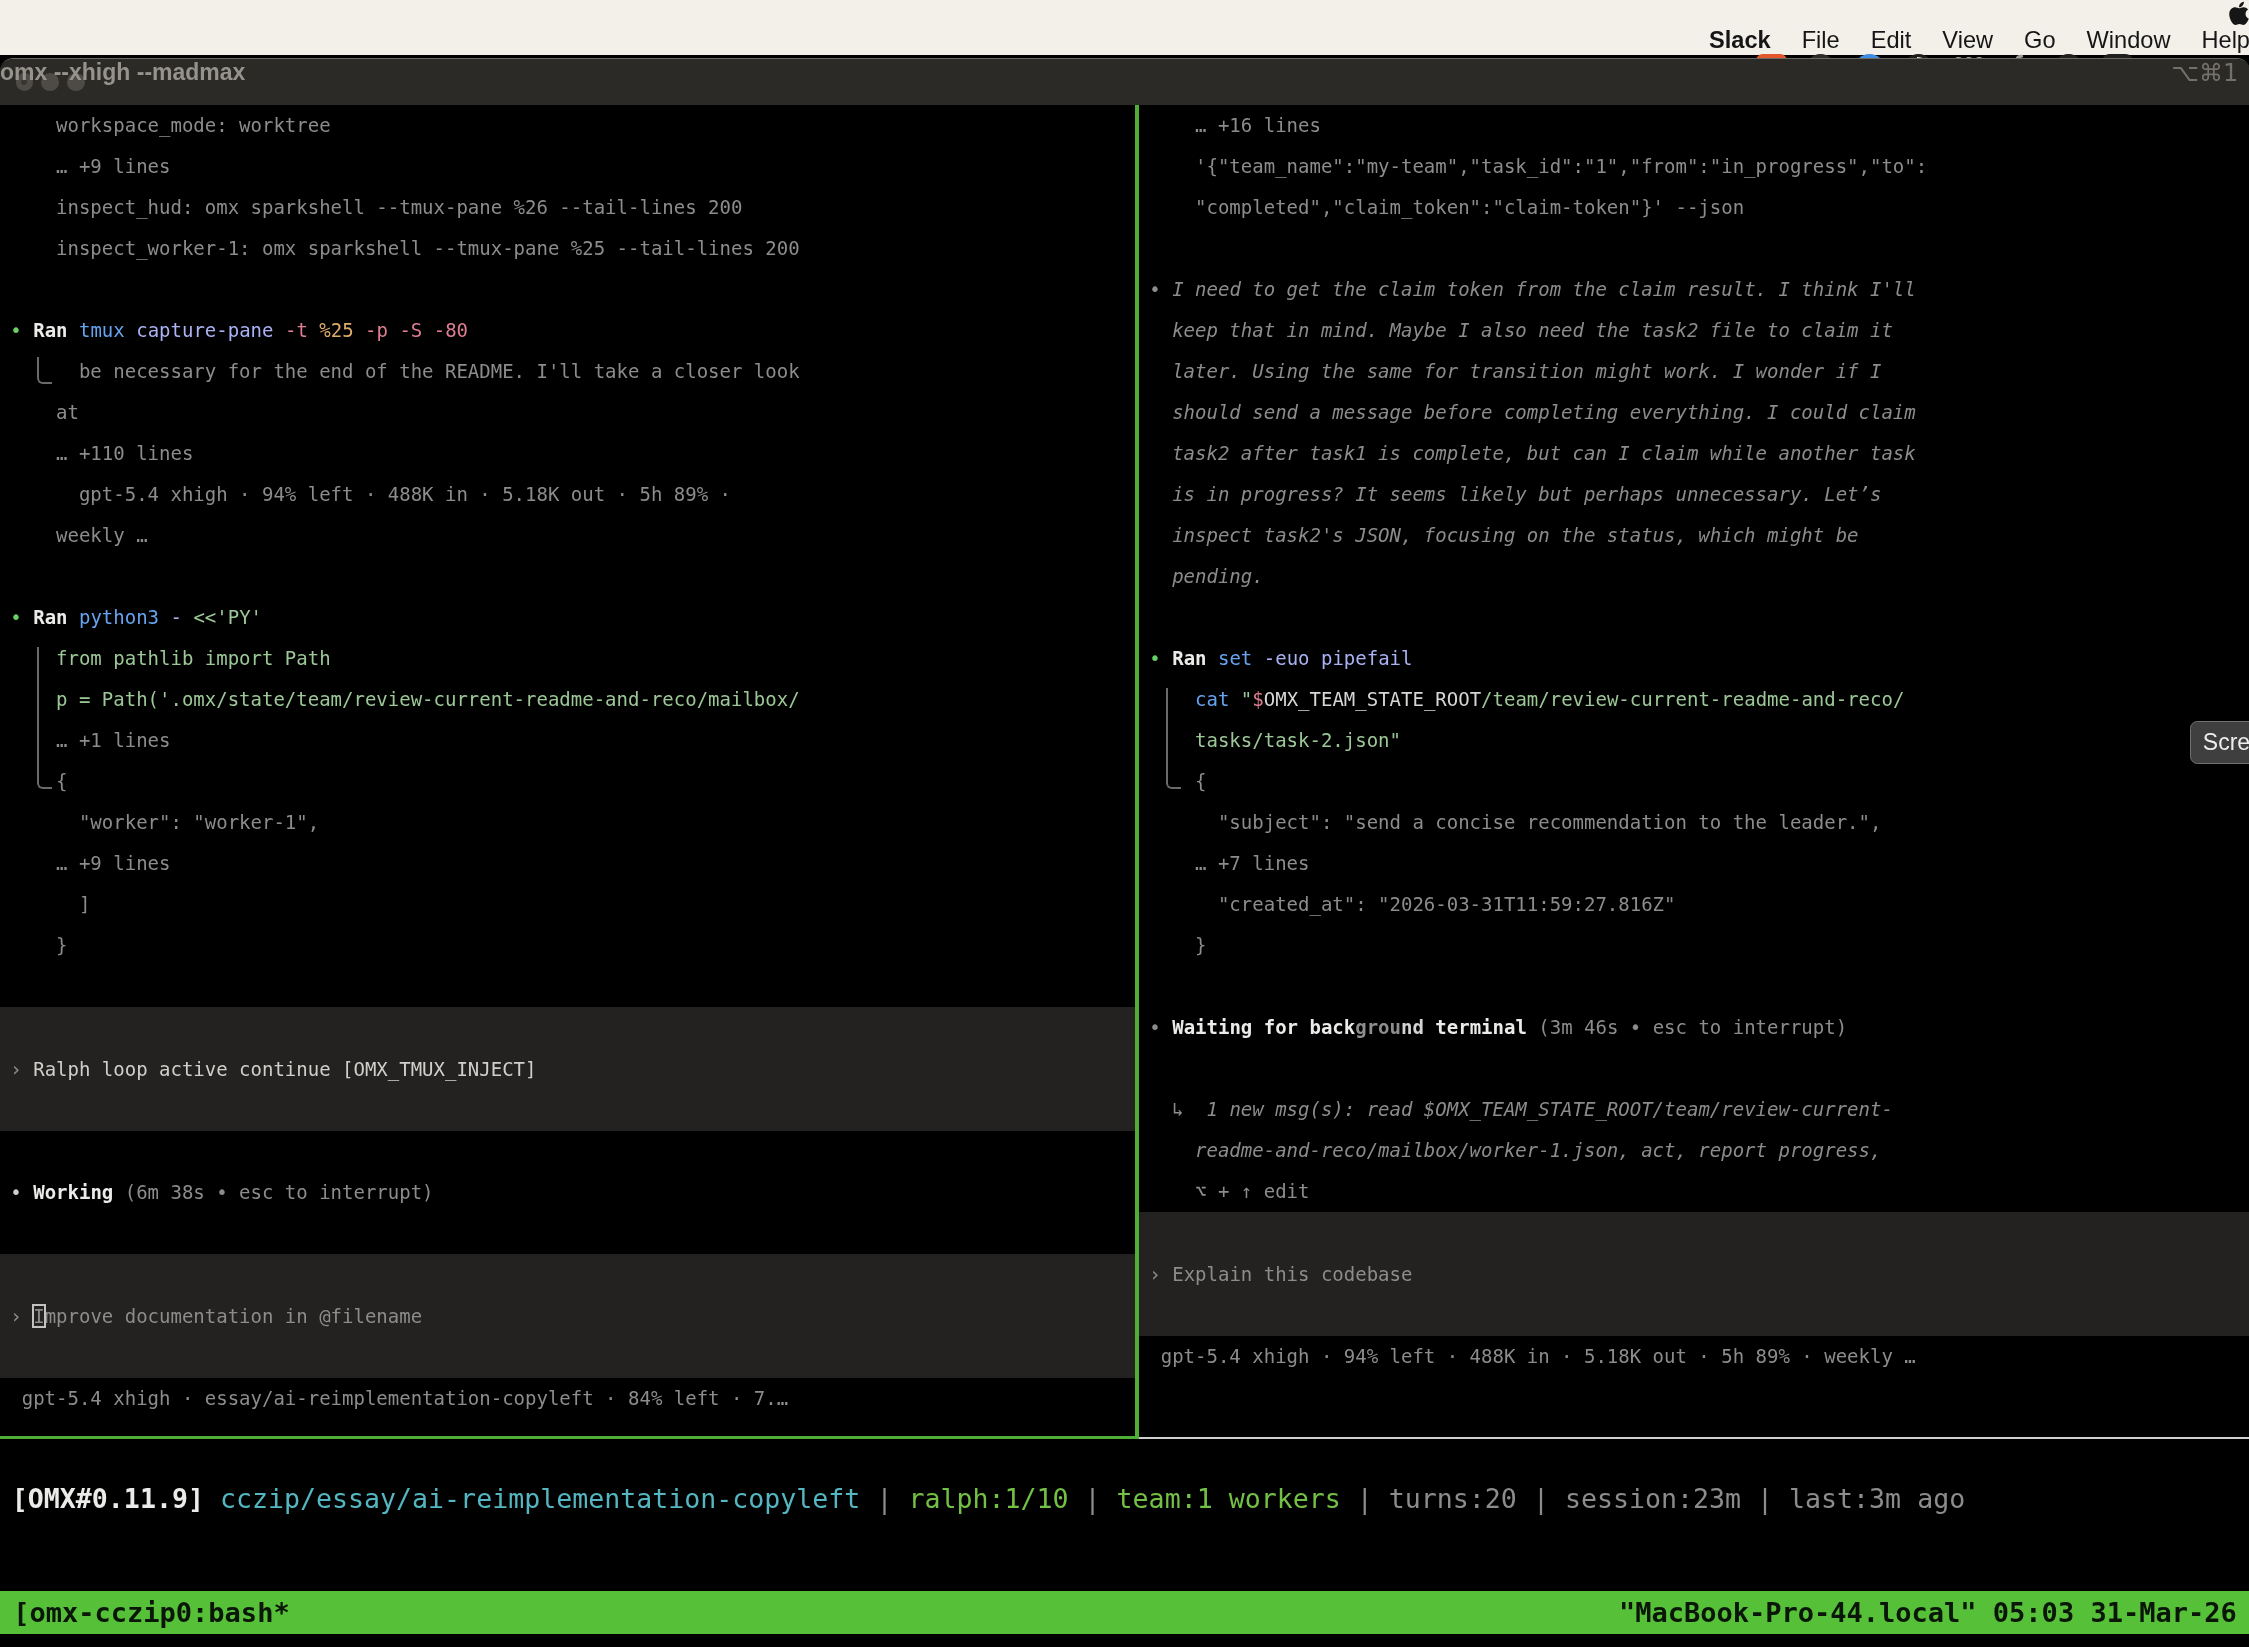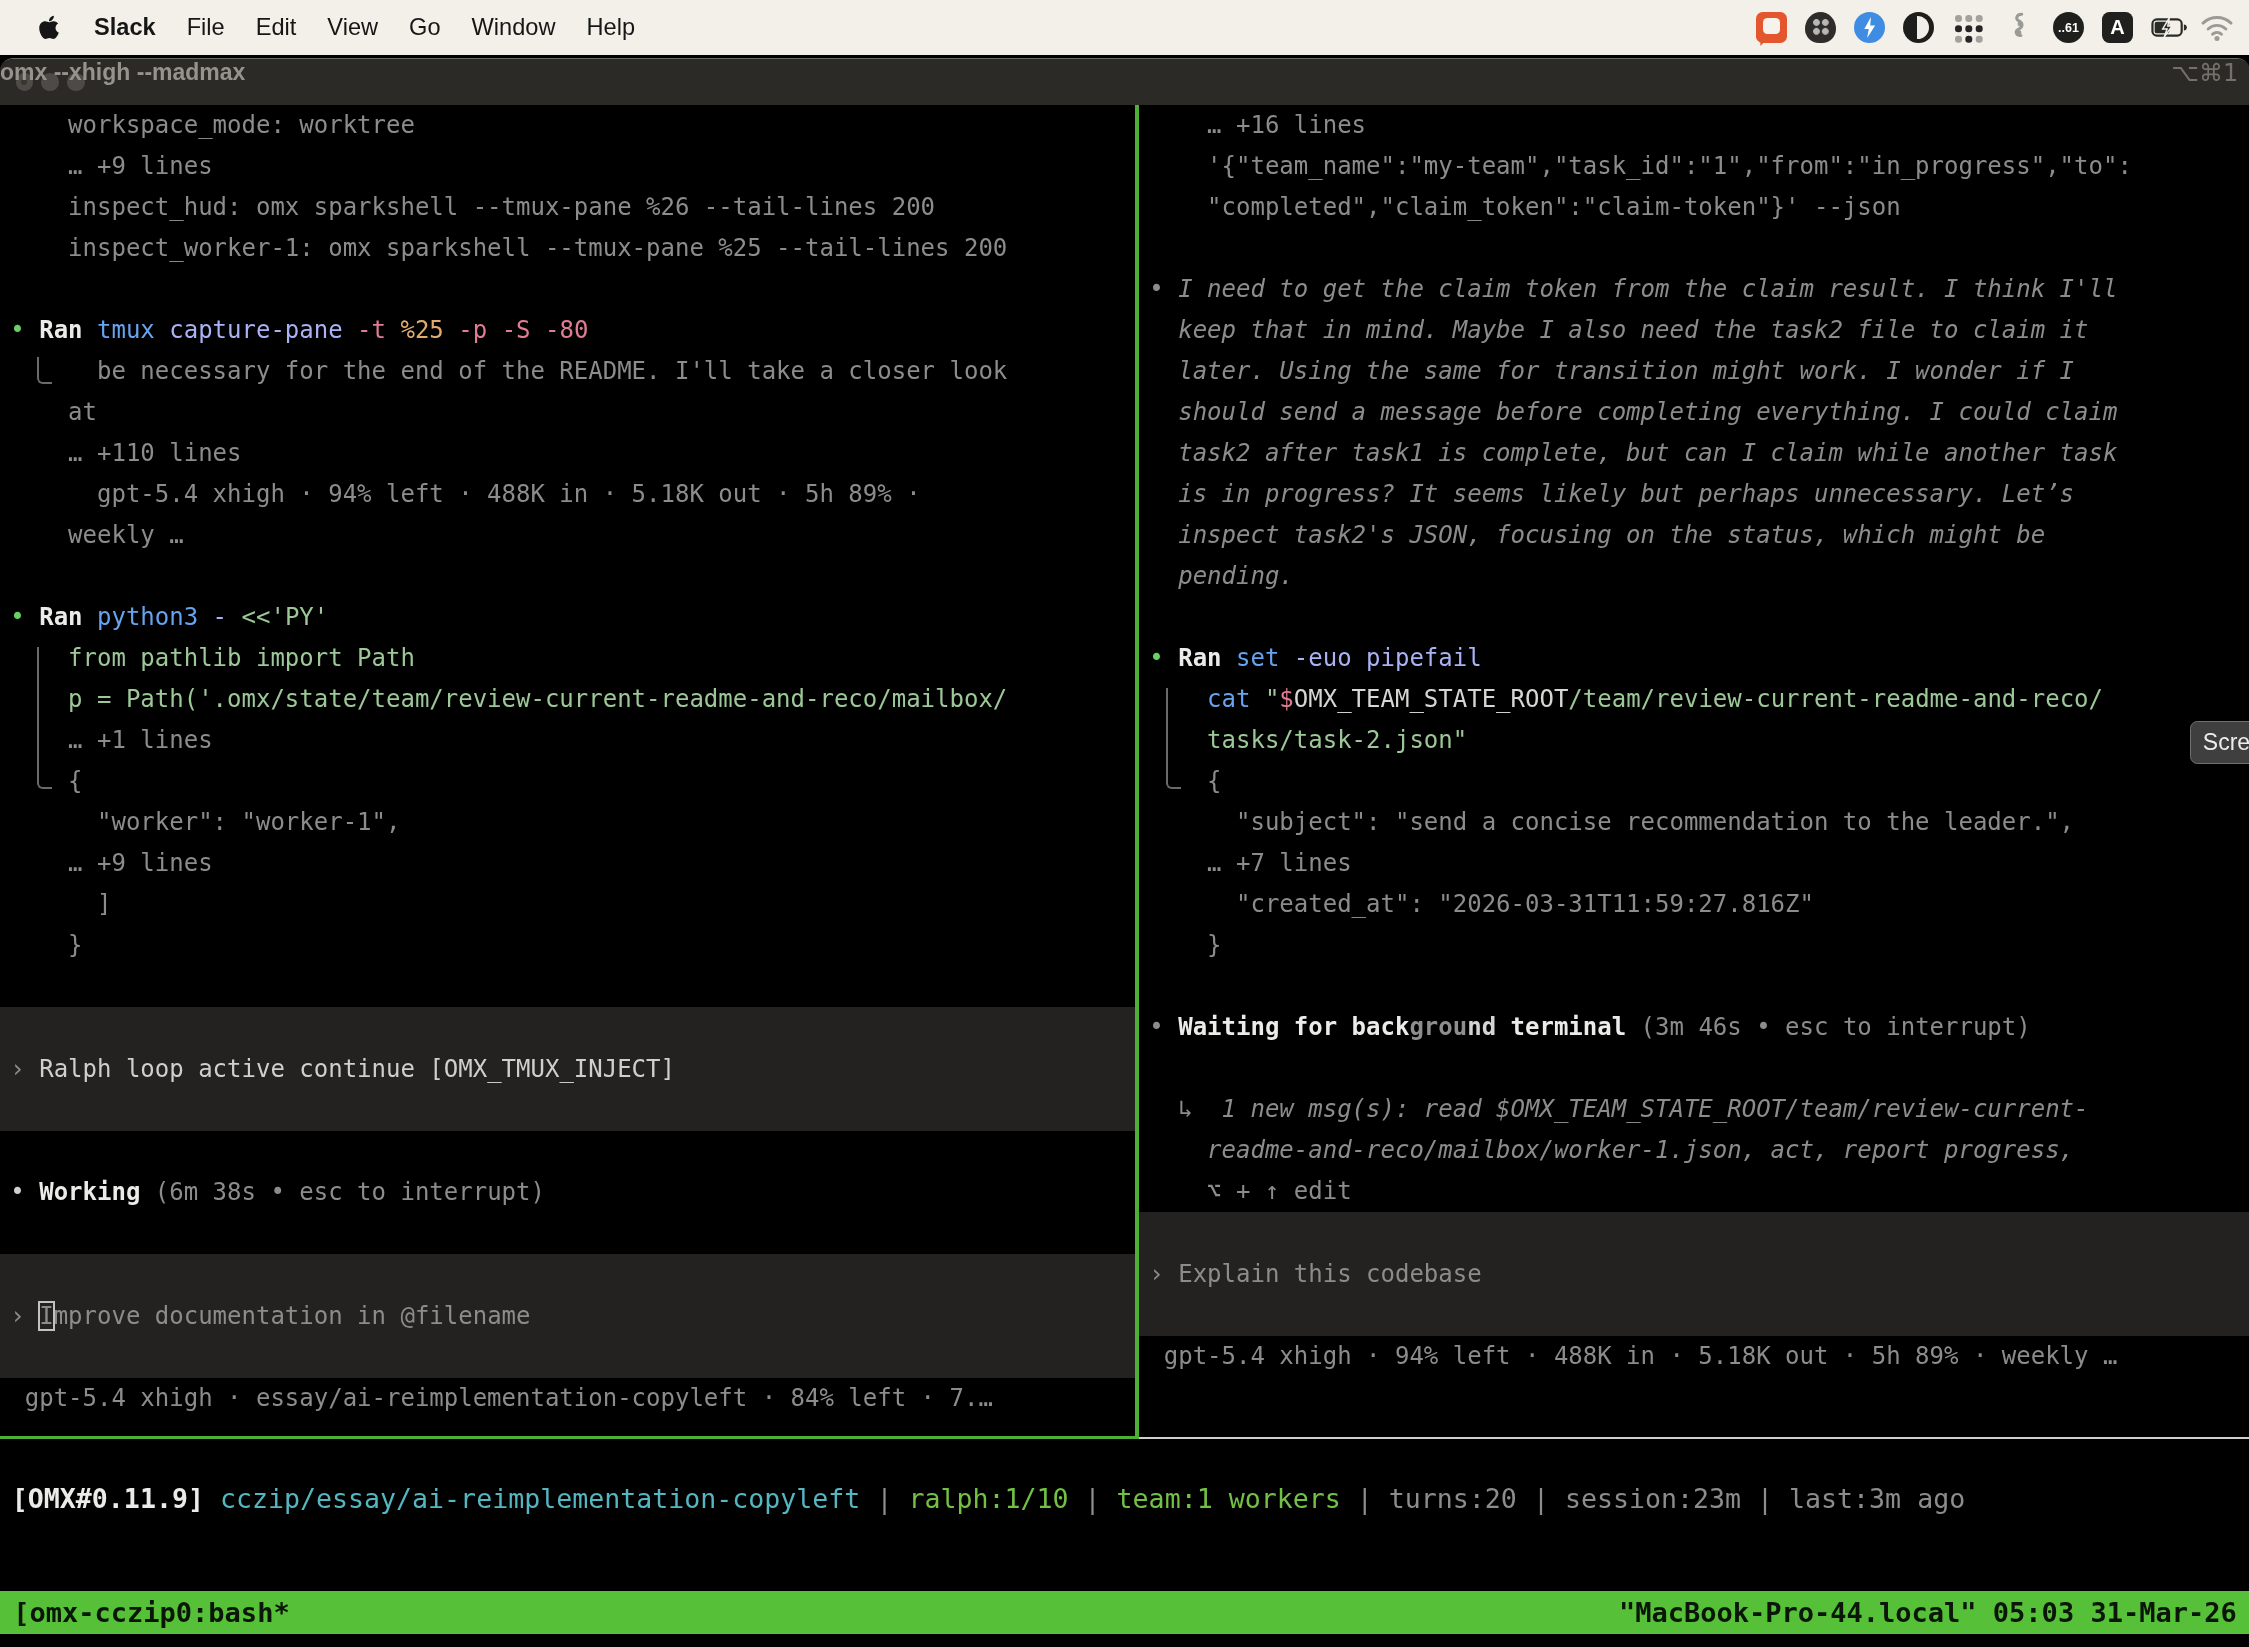--- a/index.html
+++ b/index.html
@@ -1,22 +1,22 @@
 <!DOCTYPE html>
 <html style="--menu_bg: #f2f0e8; --titlebar: #2b2a27; --title_text: #96938d; --box_bg: #232220; --dim: #8c8c8c; --lite: #cfcfcc; --white: #ebebe9; --blue: #66a3f0; --peri: #a9b2f4; --pink: #e07d92; --orange: #e2ab6e; --green: #9cc897; --varc: #d6d6d4; --gbullet: #67d164; --cyan: #54b6c0; --green2: #73c144; --shim1: #8e8e8e; --shim2: #d4d4d4; --border_green: #4fae36; --border_white: #cfcfcf; --tmux_green: #55c038; --connector: #6a6a6a;font-size:11.8px"><head>
 <meta charset="utf-8">
 <style>
   html,body{margin:0;padding:0;background:#000;}
   #screen{position:relative;width:2250px;height:1648px;background:#000;overflow:hidden;
           font-family:"DejaVu Sans Mono",monospace;}
 
   
   .menubar{position:absolute;top:0;left:0;width:2250px;height:55px;background:var(--menu_bg);
-           display:flex;align-items:center;font-family:"Liberation Sans",sans-serif;
-           font-size:23.6px;color:#161616;}
+           display:flex;align-items:flex-end;font-family:"Liberation Sans",sans-serif;
+           font-size:23.6px;color:#161616;flex-direction:column;}
   .apple-wrap{margin-left:38px;display:flex;align-items:center;}
   #menu-items{display:flex;align-items:center;}
   .mitem{margin-left:31px;}
   .mbold{font-weight:700;margin-left:34px;}
   .status-icons{margin-left:auto;display:flex;align-items:center;gap:18px;padding-right:19px;}
   .ic{width:31px;height:31px;display:inline-block;position:relative;flex:none;}
   .ic-msg{background:#e4572e;border-radius:6.6px;}
   .ic-msg::after{content:"";position:absolute;inset:5.9px 6.6px 8.9px 6.6px;background:#f6f3ec;border-radius:4.4px;}
   .ic-msg::before{content:"";position:absolute;left:4.4px;bottom:-3px;width:8.9px;height:8.9px;background:#e4572e;
                   clip-path:polygon(0 0,100% 0,0 100%);}
@@ -53,21 +53,21 @@
           font:24px "DejaVu Sans",sans-serif;color:#74716b;}
 
   
   .pane{position:absolute;top:46px;height:1332px;overflow:hidden;background:#000;}
   #pane-left{left:0;width:1135px;}
   #pane-right{left:1139px;width:1111px;}
   .vdiv{position:absolute;top:46px;left:1135px;width:3.7px;height:1335px;background:var(--border_green);}
   .hb-l{position:absolute;top:1377px;left:0;width:1139px;height:3px;background:var(--border_green);}
   .hb-r{position:absolute;top:1378px;left:1139px;width:1111px;height:2.2px;background:var(--border_white);}
 
-  .row{height:41px;line-height:41px;white-space:pre;padding-left:10.3px;font-size:24px;color:var(--dim);}
+  .row{height:41px;line-height:41px;white-space:pre;padding-left:10.3px;font-size:19px;color:var(--dim);}
   .prompt-box{height:124px;background:var(--box_bg);display:flex;align-items:center;}
   .prompt-box .row{width:100%;}
 
   .c-dim{color:var(--dim);}
   .c-lite{color:var(--lite);}
   .c-bold{color:var(--white);font-weight:700;}
   .c-ital{color:var(--dim);font-style:italic;}
   .c-blue{color:var(--blue);}
   .c-peri{color:var(--peri);}
   .c-pink{color:var(--pink);}

